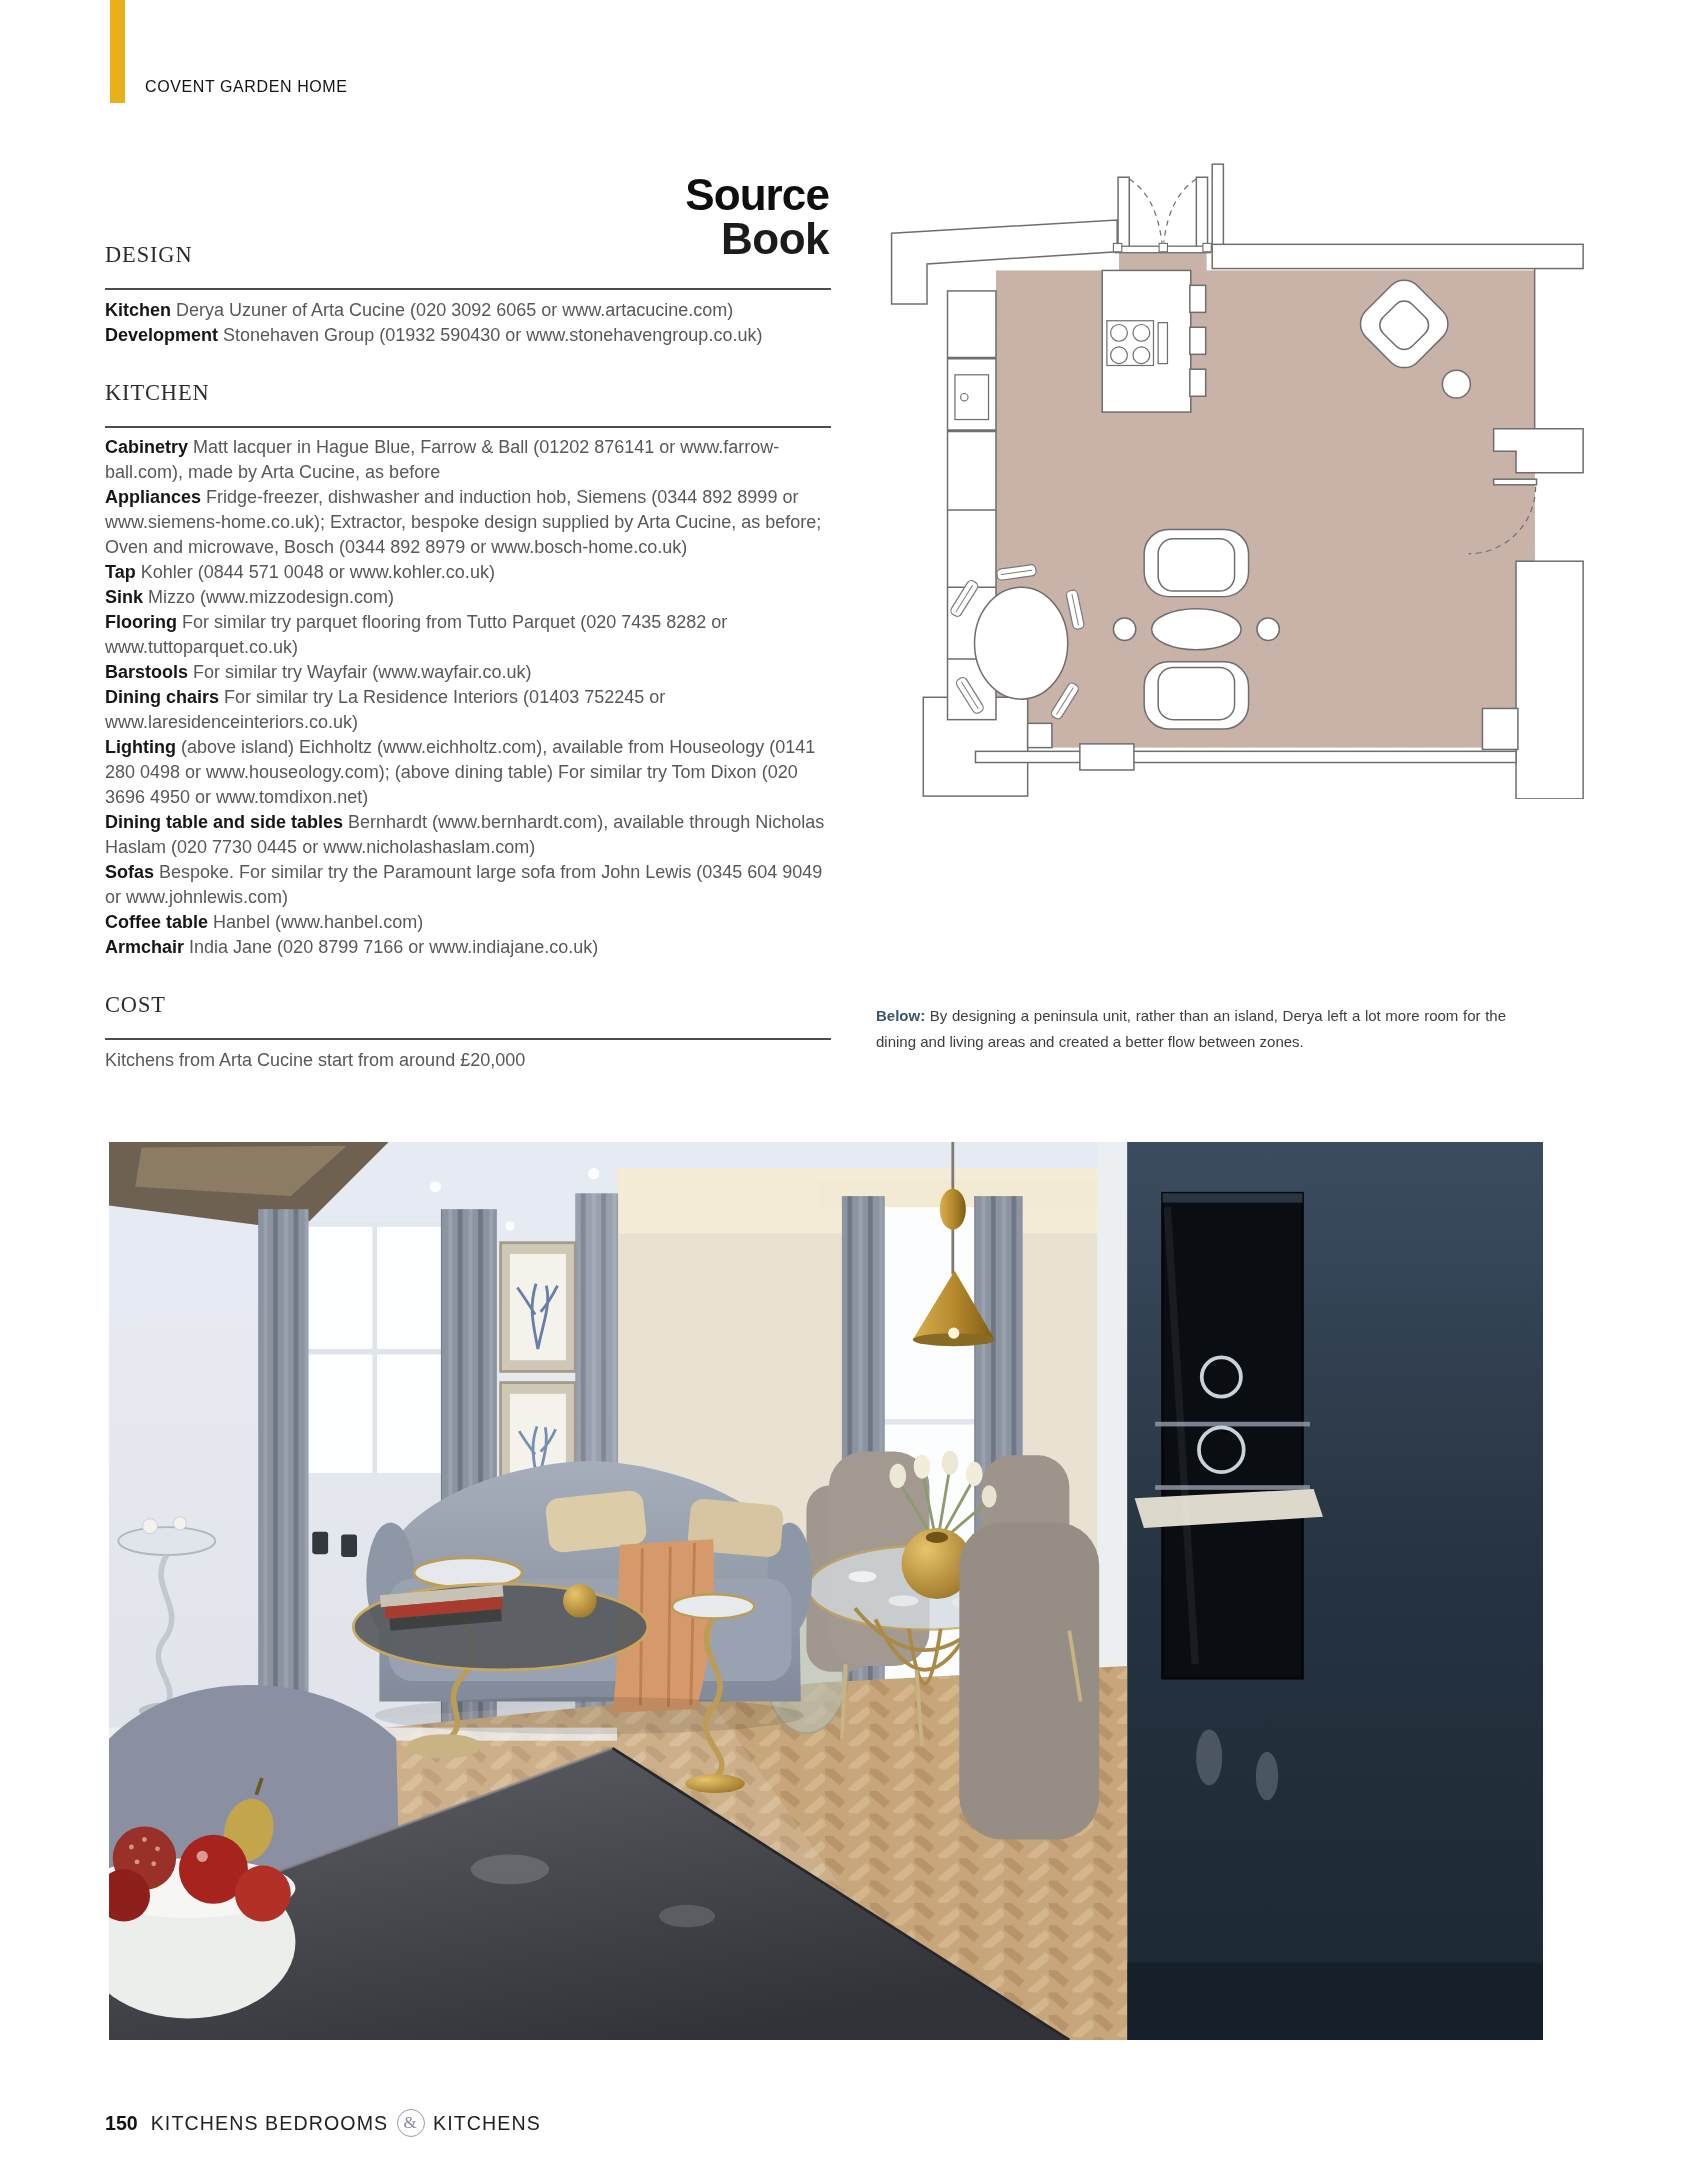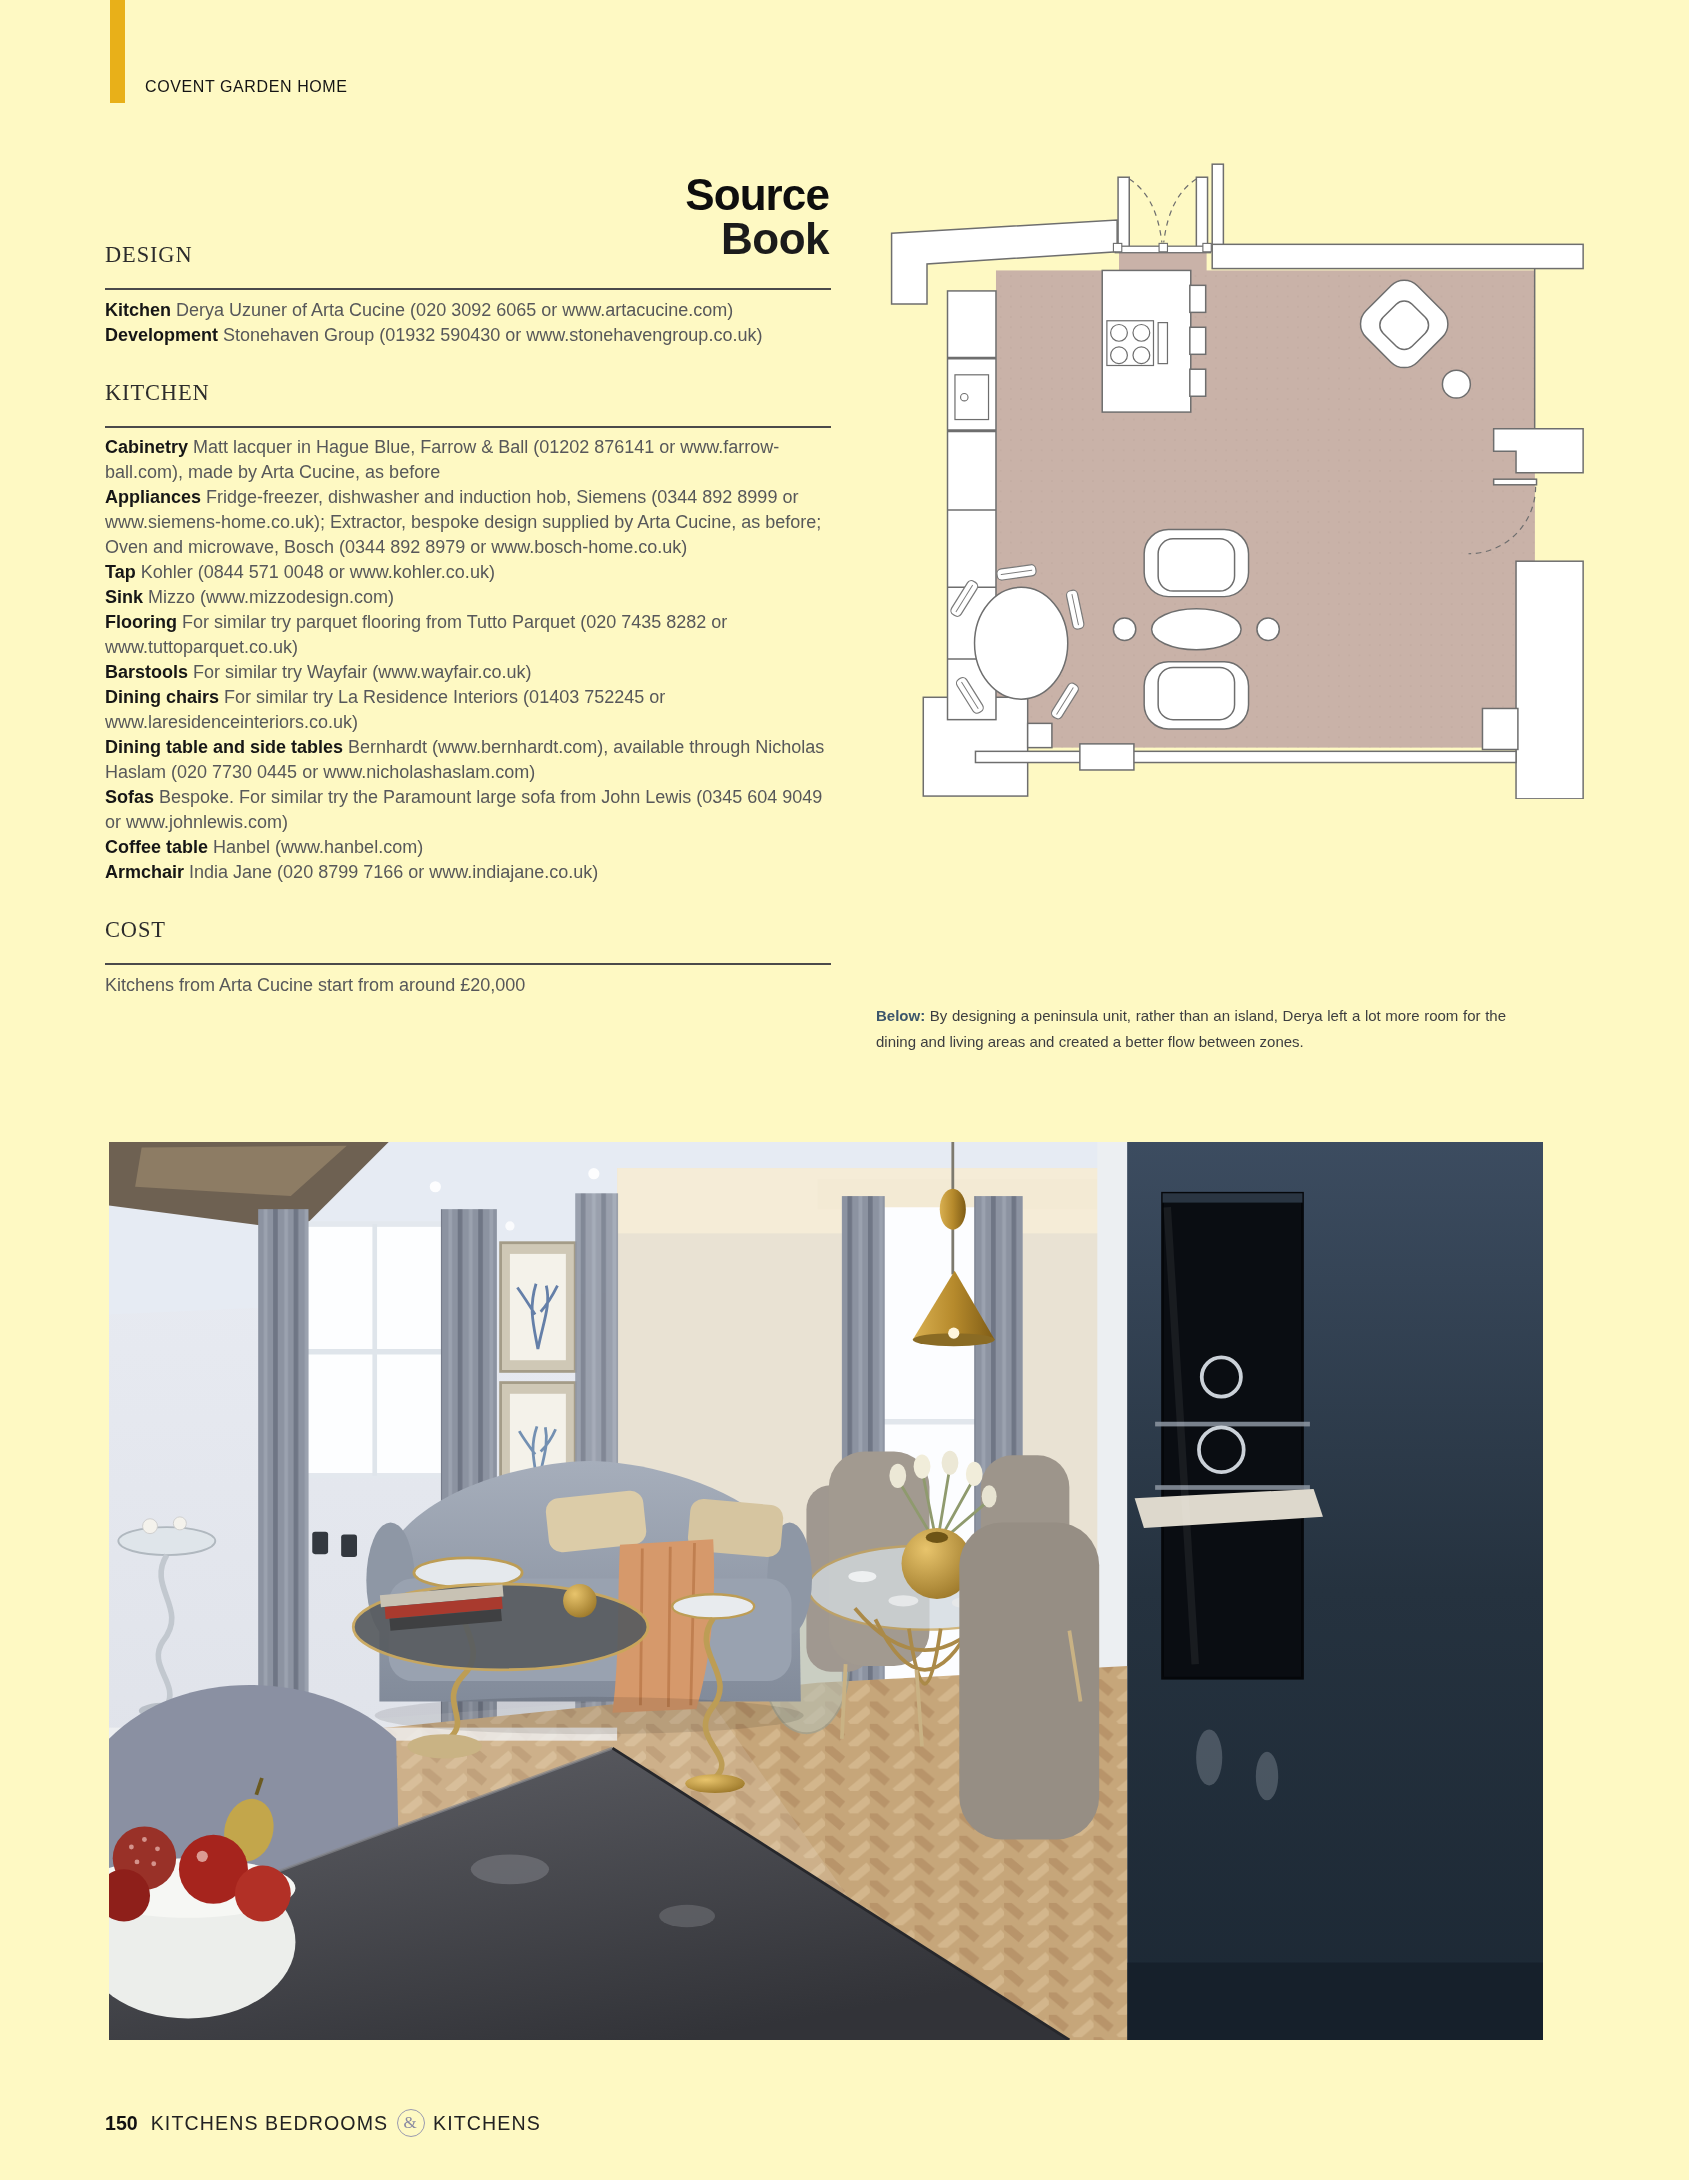--- a/index.html
+++ b/index.html
@@ -1,16 +1,16 @@
 <!DOCTYPE html>
 <html style="font-size:15px"><head>
 <meta charset="utf-8">
 <style>
   html,body{margin:0;padding:0;background:#888;}
-  .page{position:relative;width:1689px;height:2180px;background:#fef9c3;overflow:hidden;
+  .page{position:relative;width:1689px;height:2180px;background:#ffffff;overflow:hidden;
         font-family:"Liberation Sans",sans-serif;color:#1c1c1c;}
   .accent-bar{position:absolute;left:110px;top:0;width:15px;height:103px;background:#E8B019;}
   .eyebrow{position:absolute;left:145px;top:78px;font-size:16px;letter-spacing:0.6px;color:#141414;}
   .title-row{position:absolute;left:105px;top:173px;width:724px;display:flex;align-items:flex-end;flex-direction:column;}
   .title-bold{font-size:44px;font-weight:bold;letter-spacing:-0.9px;color:#0e0e0e;line-height:1;}
   .title-light{font-size:44px;font-weight:700;letter-spacing:-0.5px;color:#1b1b1b;line-height:1;}
   .title-rule{flex:1;border-bottom:2.8px solid #1b1b1b;margin:0 0 4.7px 11.2px;}
   .columns{position:absolute;left:105px;top:242px;width:726px;}
   .sec{margin-bottom:32px;}
   .sec-heading{font-family:"Liberation Serif",serif;font-size:22.4px;letter-spacing:0.9px;color:#2c2c2c;
@@ -56,20 +56,21 @@
     <div class="sec">
       <h2 class="sec-heading">KITCHEN</h2>
       <div class="sec-body">
           <p class="entry"><b>Cabinetry </b>Matt lacquer in Hague Blue, Farrow &amp; Ball (01202 876141 or www.farrow-ball.com), made by Arta Cucine, as before</p>
           <p class="entry"><b>Appliances </b>Fridge-freezer, dishwasher and induction hob, Siemens (0344 892 8999 or www.siemens-home.co.uk); Extractor, bespoke design supplied by Arta Cucine, as before; Oven and microwave, Bosch (0344 892 8979 or www.bosch-home.co.uk)</p>
           <p class="entry"><b>Tap </b>Kohler (0844 571 0048 or www.kohler.co.uk)</p>
           <p class="entry"><b>Sink </b>Mizzo (www.mizzodesign.com)</p>
           <p class="entry"><b>Flooring </b>For similar try parquet flooring from Tutto Parquet (020 7435 8282 or www.tuttoparquet.co.uk)</p>
           <p class="entry"><b>Barstools </b>For similar try Wayfair (www.wayfair.co.uk)</p>
           <p class="entry"><b>Dining chairs </b>For similar try La Residence Interiors (01403 752245 or www.laresidenceinteriors.co.uk)</p>
+          <p class="entry"><b>Lighting </b>(above island) Eichholtz (www.eichholtz.com), available from Houseology (0141 280 0498 or www.houseology.com); (above dining table) For similar try Tom Dixon (020 3696 4950 or www.tomdixon.net)</p>
           <p class="entry"><b>Dining table and side tables </b>Bernhardt (www.bernhardt.com), available through Nicholas Haslam (020 7730 0445 or www.nicholashaslam.com)</p>
           <p class="entry"><b>Sofas </b>Bespoke. For similar try the Paramount large sofa from John Lewis (0345 604 9049 or www.johnlewis.com)</p>
           <p class="entry"><b>Coffee table </b>Hanbel (www.hanbel.com)</p>
           <p class="entry"><b>Armchair </b>India Jane (020 8799 7166 or www.indiajane.co.uk)</p>
         </div>
     </div>
 
     <div class="sec">
       <h2 class="sec-heading">COST</h2>
       <div class="sec-body">

